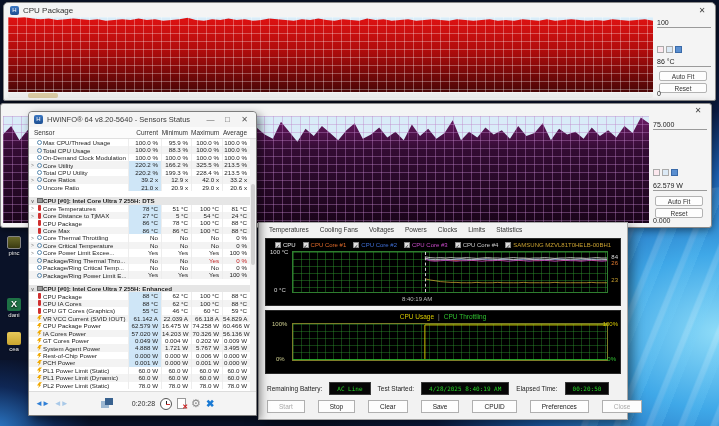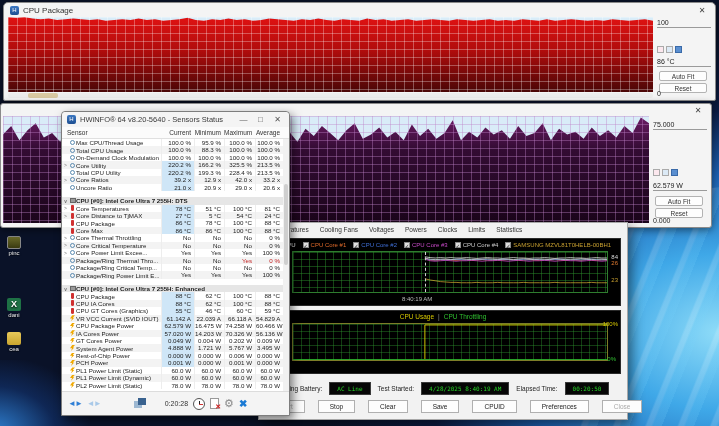--- a/index.html
+++ b/index.html
@@ -35,21 +35,21 @@
   .gw-side{position:absolute;font-size:7px;color:#222;}
   .gw-side .lab{position:absolute;left:2px;right:2px;border-bottom:1px solid #9a9a9a;padding-bottom:1px;}
   .gw-side .plainlab{position:absolute;left:2px;}
   .swatches{position:absolute;left:2px;display:flex;gap:2px;}
   .sw{width:7px;height:7px;border:1px solid #aaa;}
   .gw-btn{position:absolute;left:4px;right:6px;height:10px;background:#fdfdfd;border:1px solid #b3b3b3;border-radius:2px;font-size:6.5px;text-align:center;line-height:9px;color:#333;}
   .hscroll{position:absolute;height:5px;background:#ececec;border-radius:2px;}
   .hthumb{position:absolute;top:0;height:5px;background:#d9c9a2;border-radius:2px;}
 
   
-  #hwinfo{position:absolute;left:28px;top:111px;width:229px;height:305px;background:#fff;border:1px solid #7d7d7d;box-shadow:3px 4px 10px rgba(0,0,0,.5);z-index:5;border-radius:4px 4px 0 0;margin-left:33px;}
+  #hwinfo{position:absolute;left:28px;top:111px;width:229px;height:305px;background:#fff;border:1px solid #7d7d7d;box-shadow:3px 4px 10px rgba(0,0,0,.5);z-index:5;border-radius:4px 4px 0 0;}
   .hw-title{height:15px;display:flex;align-items:center;gap:4px;padding:0 5px;font-size:7.5px;color:#3a3a3a;background:#f4f4f4;border-radius:4px 4px 0 0;}
   .hw-wbtn{width:13px;text-align:center;color:#555;font-size:8px;}
   .hw-head{display:flex;height:12px;align-items:center;font-size:6.5px;color:#333;background:#fbfbfb;border-bottom:1px solid #e0e0e0;padding-right:6px;}
   .hw-head .hc{text-align:right;padding-right:3px;}
   .hw-head .hc0{flex:1;text-align:left;padding-left:5px;}
   .hw-rows{position:absolute;left:0;right:6px;top:27px;bottom:24px;overflow:hidden;font-size:6.2px;color:#1c1c1c;}
   .hrow{display:flex;align-items:center;height:7.45px;}
   .hrow.alt{background:#f3f3f3;}
   .hrow.sect{background:#e6e6e6;font-weight:bold;}
   .hrow.spacer{height:6px;background:#fff;}

